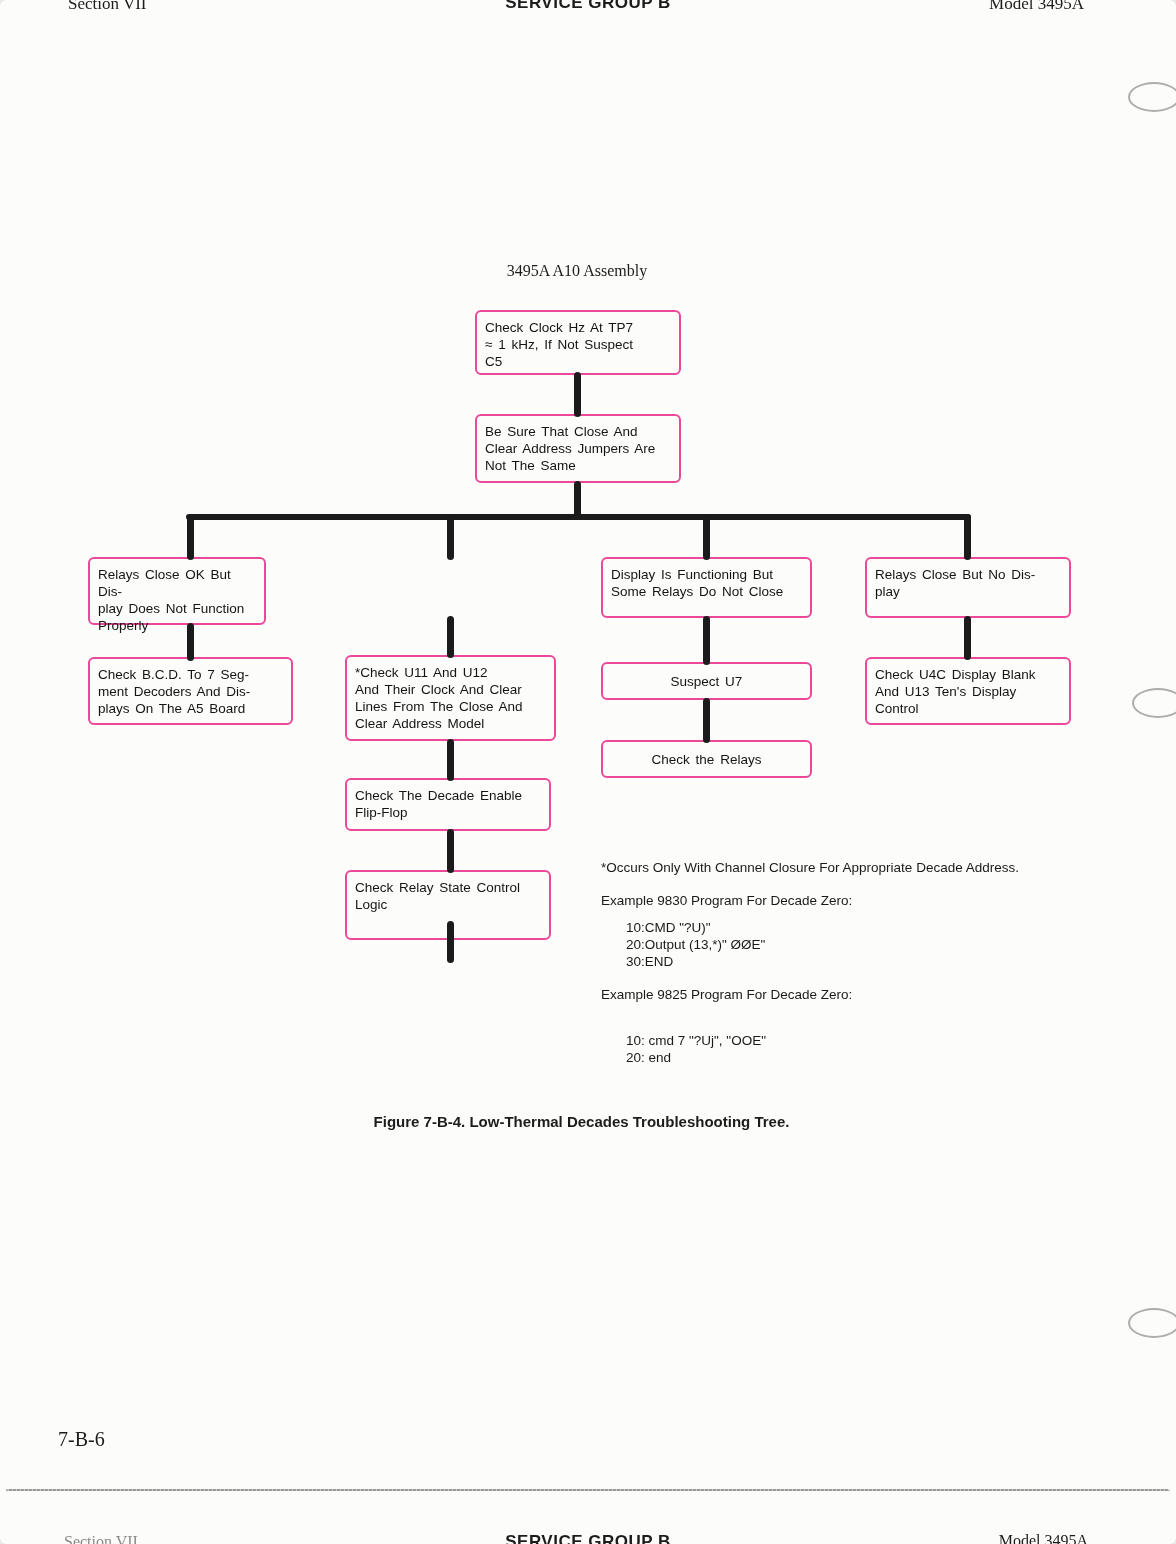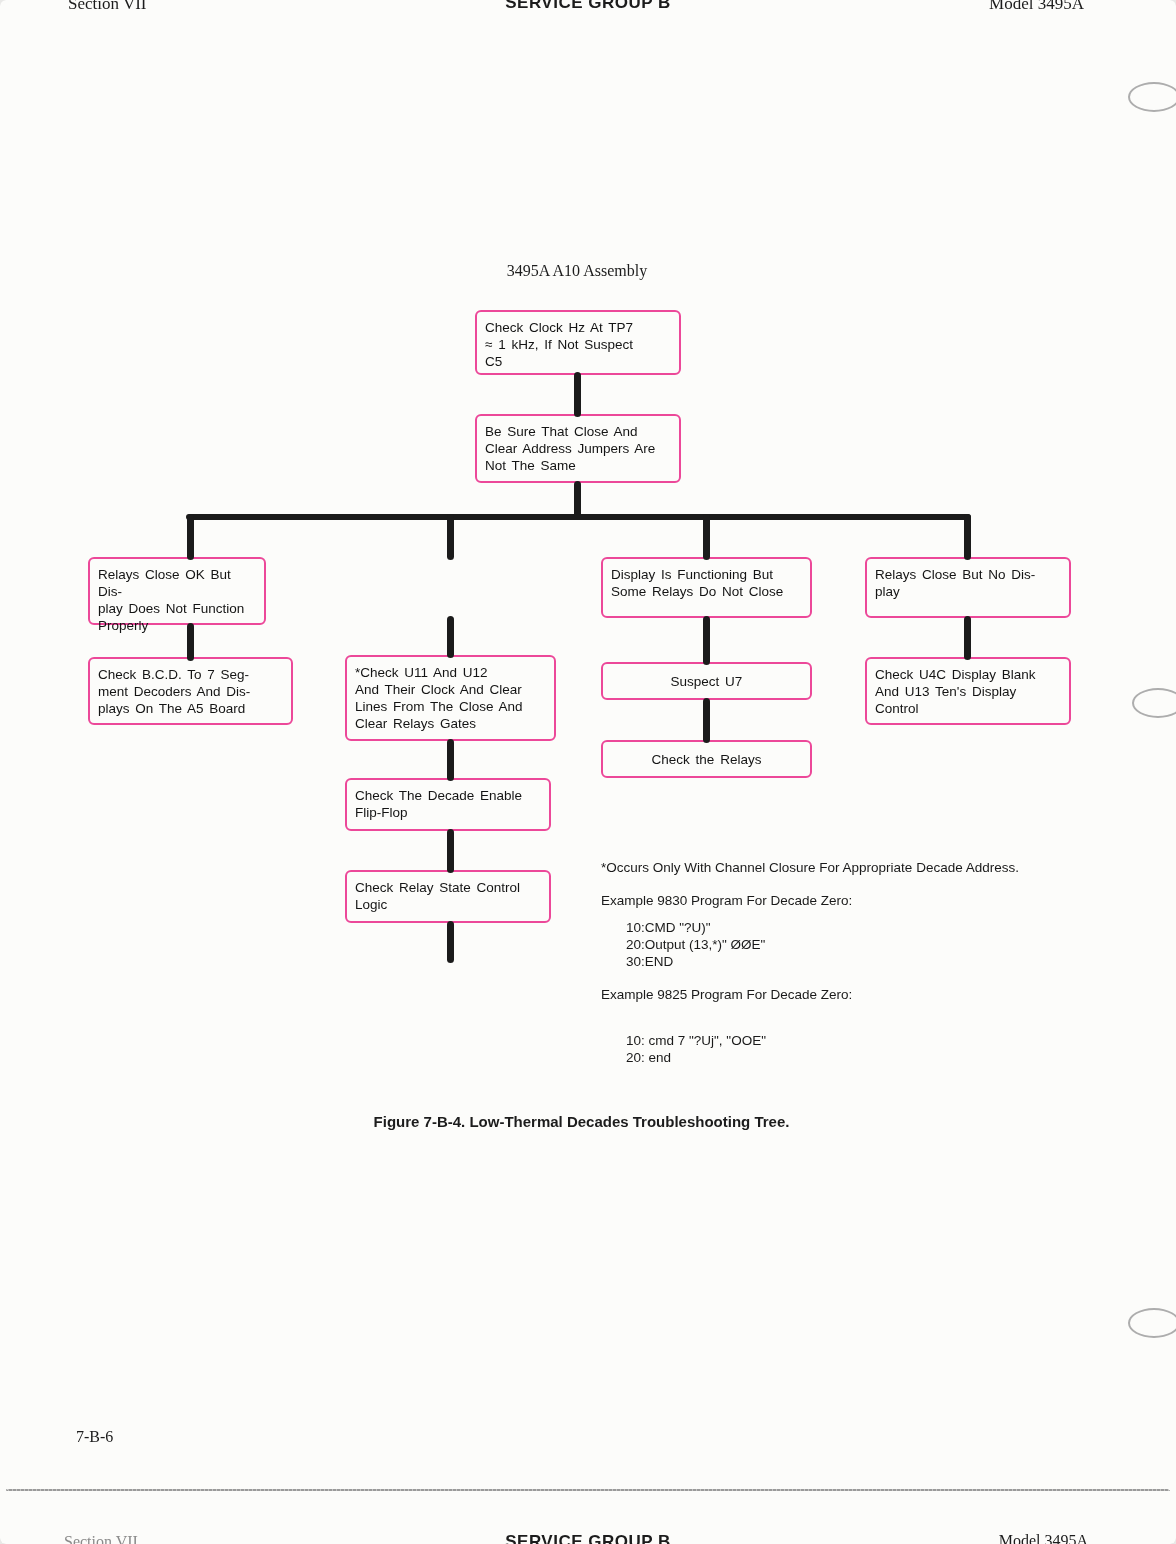--- a/index.html
+++ b/index.html
@@ -65,34 +65,34 @@
   <div class="flow-box" style="left:865px;top:557px;width:206px;height:61px;">Relays Close But No Dis-
 play</div>
 
   <div class="flow-box" style="left:88px;top:657px;width:205px;height:68px;">Check B.C.D. To 7 Seg-
 ment Decoders And Dis-
 plays On The A5 Board</div>
 
   <div class="flow-box" style="left:345px;top:655px;width:211px;height:86px;">*Check U11 And U12
 And Their Clock And Clear
 Lines From The Close And
-Clear Relays Gates</div>
+Clear Address Model</div>
 
   <div class="flow-box centered" style="left:601px;top:662px;width:211px;height:38px;">Suspect U7</div>
 
   <div class="flow-box" style="left:865px;top:657px;width:206px;height:68px;">Check U4C Display Blank
 And U13 Ten's Display
 Control</div>
 
   <div class="flow-box centered" style="left:601px;top:740px;width:211px;height:38px;">Check the Relays</div>
 
   <div class="flow-box" style="left:345px;top:778px;width:206px;height:53px;">Check The Decade Enable
 Flip-Flop</div>
 
-  <div class="flow-box" style="left:345px;top:870px;width:206px;height:53px;">Check Relay State Control
+  <div class="flow-box" style="left:345px;top:870px;width:206px;height:70px;">Check Relay State Control
 Logic</div>
 
 
   <div class="vline" style="left:574px;top:372px;width:7px;height:45px;"></div>
   <div class="vline" style="left:574px;top:481px;width:7px;height:38px;"></div>
   <div class="hline" style="left:186px;top:514px;width:785px;height:6px;"></div>
   <div class="vline" style="left:187px;top:514px;width:7px;height:46px;"></div>
   <div class="vline" style="left:447px;top:514px;width:7px;height:46px;"></div>
   <div class="vline" style="left:703px;top:514px;width:7px;height:46px;"></div>
   <div class="vline" style="left:964px;top:514px;width:7px;height:46px;"></div>
@@ -113,21 +113,21 @@
 20:Output (13,*)" ØØE"
 30:END</div>
 
   <div class="note" style="left:601px;top:987px;">Example 9825 Program For Decade Zero:</div>
 
   <div class="note code" style="left:626px;top:1032px;">10:  cmd 7 "?Uj", "OOE"
 20:  end</div>
 
   <div class="abs" style="left:0;right:22px;top:1113px;text-align:center;font-weight:bold;font-size:15px;margin-left:9px;">Figure 7-B-4.  Low-Thermal Decades Troubleshooting Tree.</div>
 
-  <div class="serif abs" style="left:76px;top:1428px;font-size:16px;">7-B-6</div>
+  <div class="serif abs" style="left:58px;top:1428px;font-size:20px;">7-B-6</div>
 
   <div class="abs" style="left:6px;right:6px;top:1489px;border-top:2px dotted #9a9a9a;"></div>
 
   <div class="strip" style="top:1527px;height:17px;">
     <span class="serif" style="position:absolute;left:64px;top:6px;font-size:16px;color:#8a8a8a;">Section VII</span>
     <span style="position:absolute;left:0;right:0;top:5px;text-align:center;font-weight:bold;font-size:17px;letter-spacing:0.5px;">SERVICE GROUP B</span>
     <span class="serif" style="position:absolute;right:88px;top:5px;font-size:16px;">Model 3495A</span>
   </div>
 
 </div>

